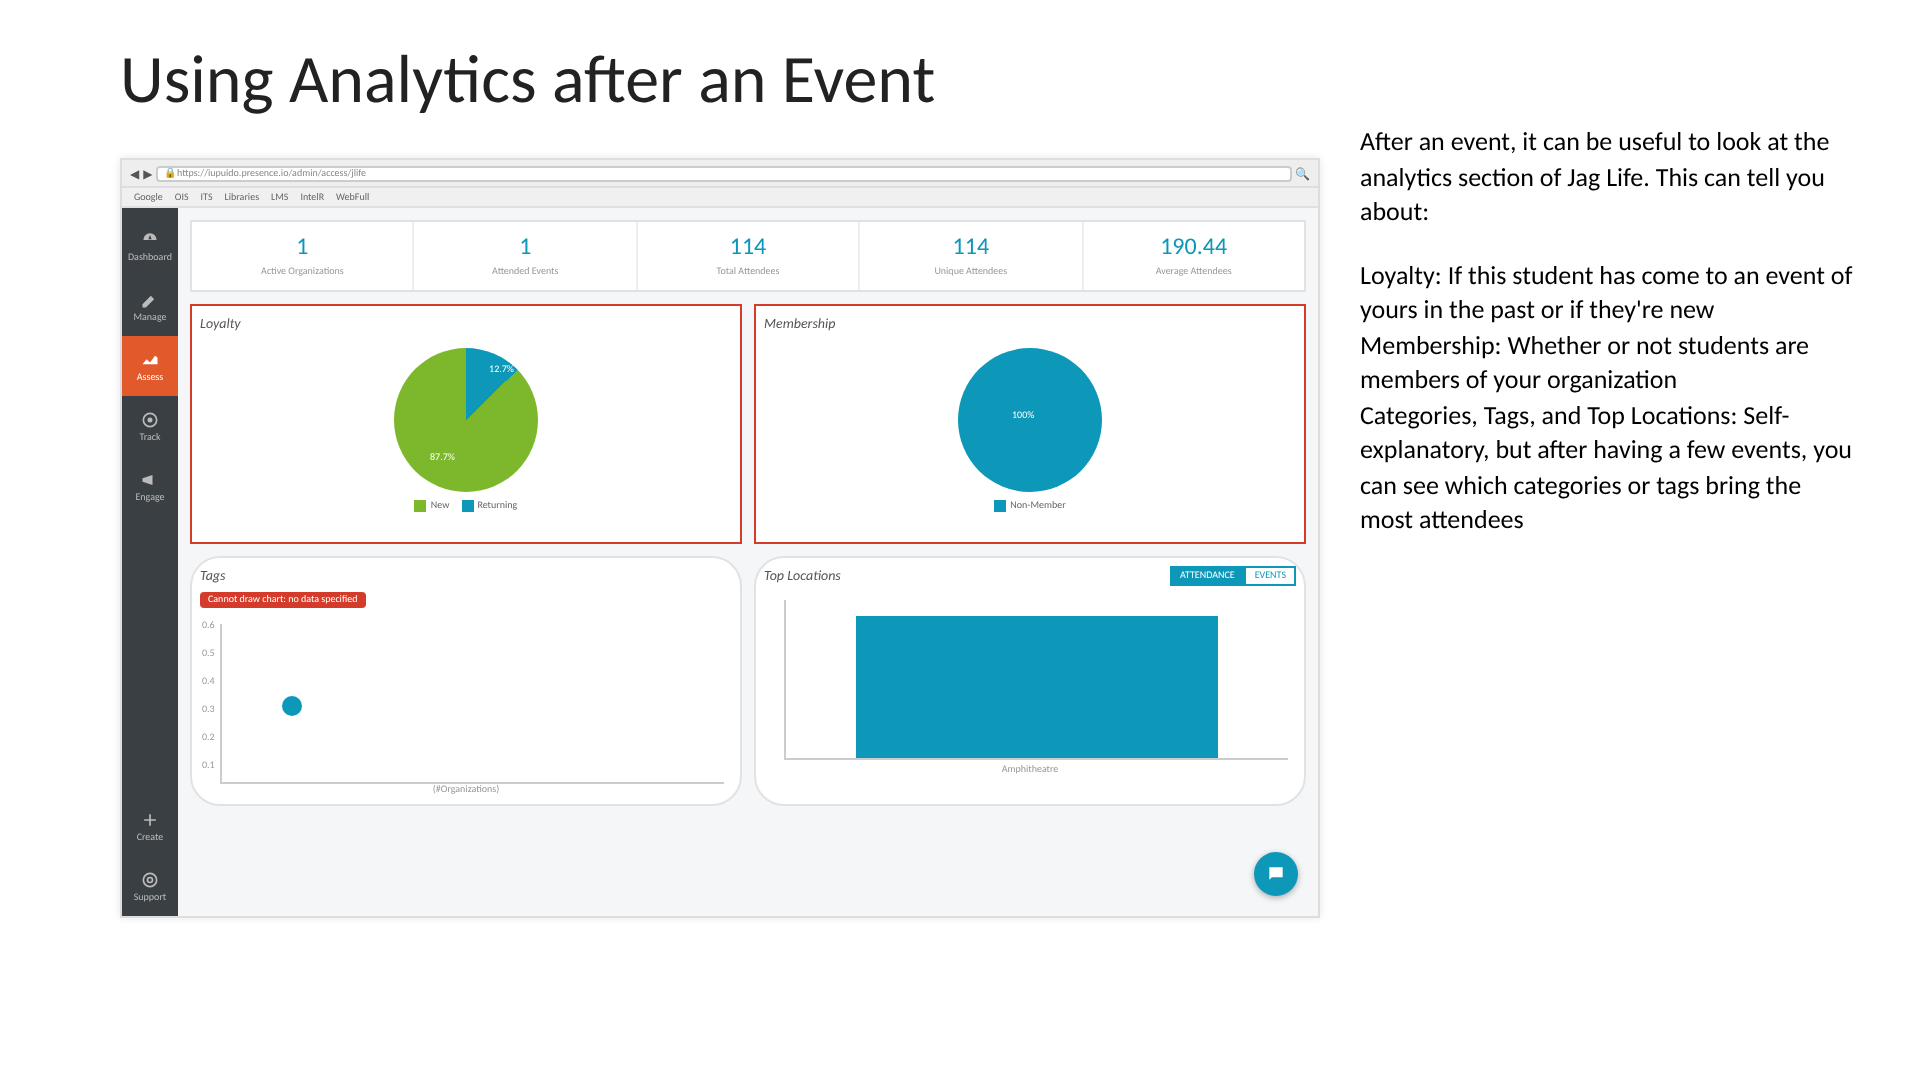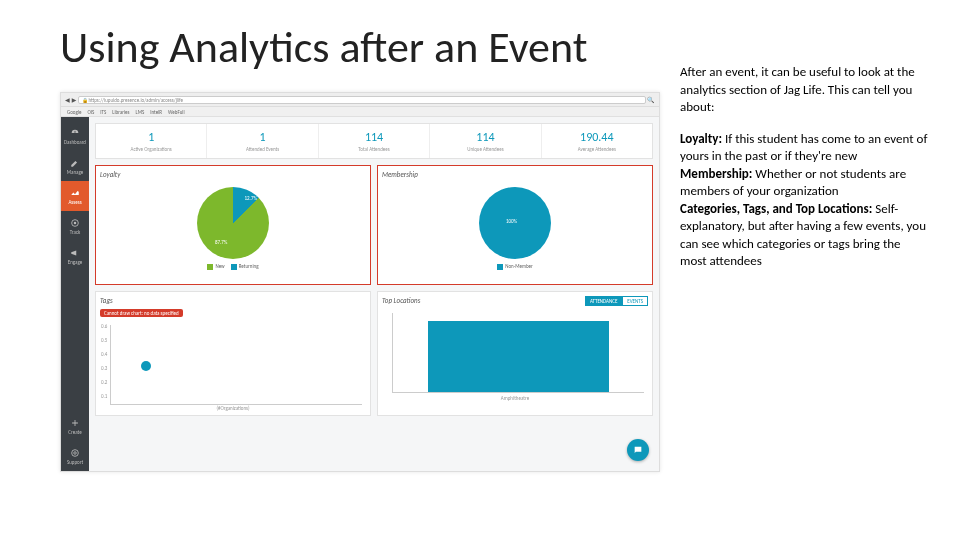--- a/index.html
+++ b/index.html
@@ -21,27 +21,27 @@
     padding: 20px 0 0 60px;
   }
   .right-col {
     flex: 1;
     padding: 52px 30px 0 10px;
     font-size: 13px;
     line-height: 1.35;
     margin-top: 11px;
   }
   .title {
-    font-size: 44px;
+    font-size: 34px;
     font-weight: 400;
     color: #222;
     margin-bottom: 18px;
   }
   .right-col p { margin-bottom: 14px; }
-  .right-col .term { font-weight: 700; }
+  .right-col .term { font-weight: 400; }
 
   
   .screenshot {
     width: 600px;
     height: 380px;
     background: #f5f6f7;
     border: 1px solid #ddd;
     position: relative;
     font-size: 8px;
     color: #666;
@@ -129,21 +129,21 @@
   .pie.membership { background:#0d98ba; }
   .pie.categories { background:#0d98ba; }
   .pie-label {
     position:absolute; color:#fff; font-size:5px;
   }
   .legend {
     display:flex; justify-content:center; gap:6px; font-size:5px; color:#666;
   }
   .legend .sw { width:6px; height:6px; display:inline-block; vertical-align:middle; margin-right:2px; }
 
-  .panel.wide { min-height:110px; }
+  .panel.wide { min-height:110px;border-radius:15px; }
   .tags-chart {
     position:relative; height:80px; margin:6px 4px 0 10px;
     border-left:1px solid #ccc; border-bottom:1px solid #ccc;
   }
   .tags-dot {
     position:absolute; width:10px; height:10px; background:#0d98ba;
     border-radius:50%; left:30px; top:36px;
   }
   .tags-y { position:absolute; left:-10px; font-size:5px; color:#999; }
   .red-tag {

